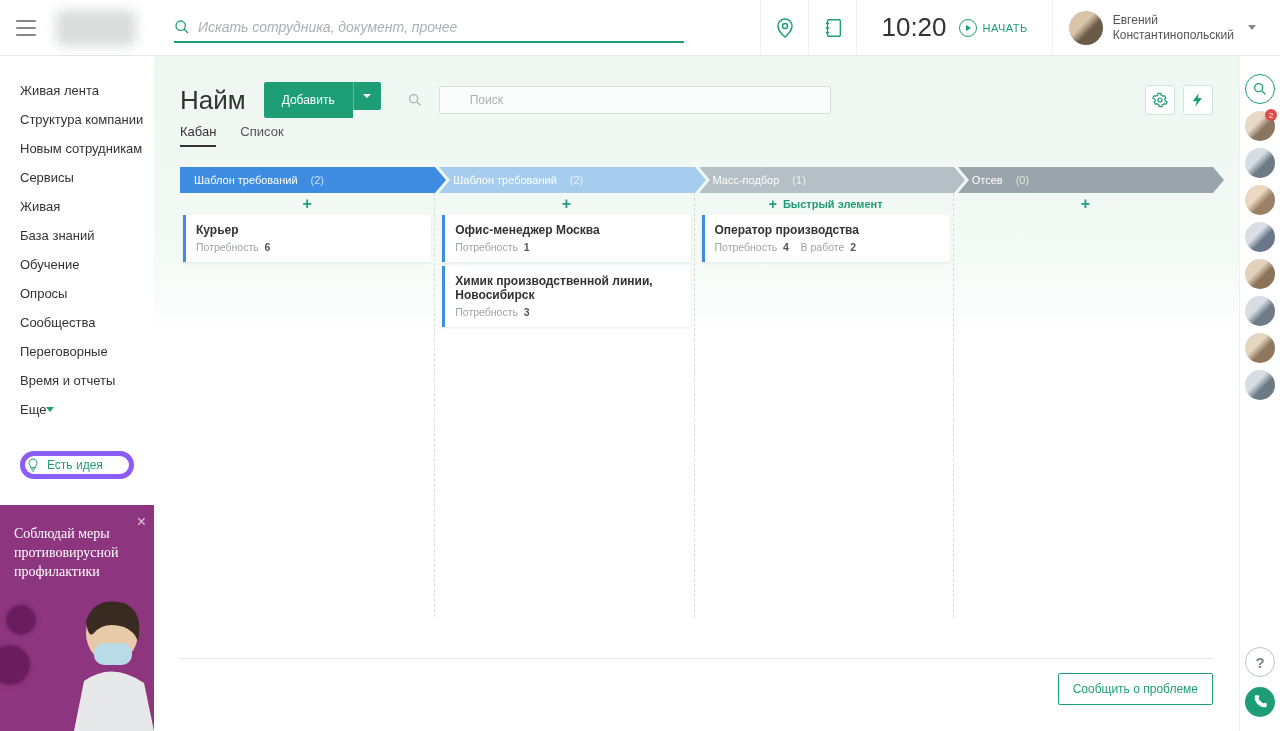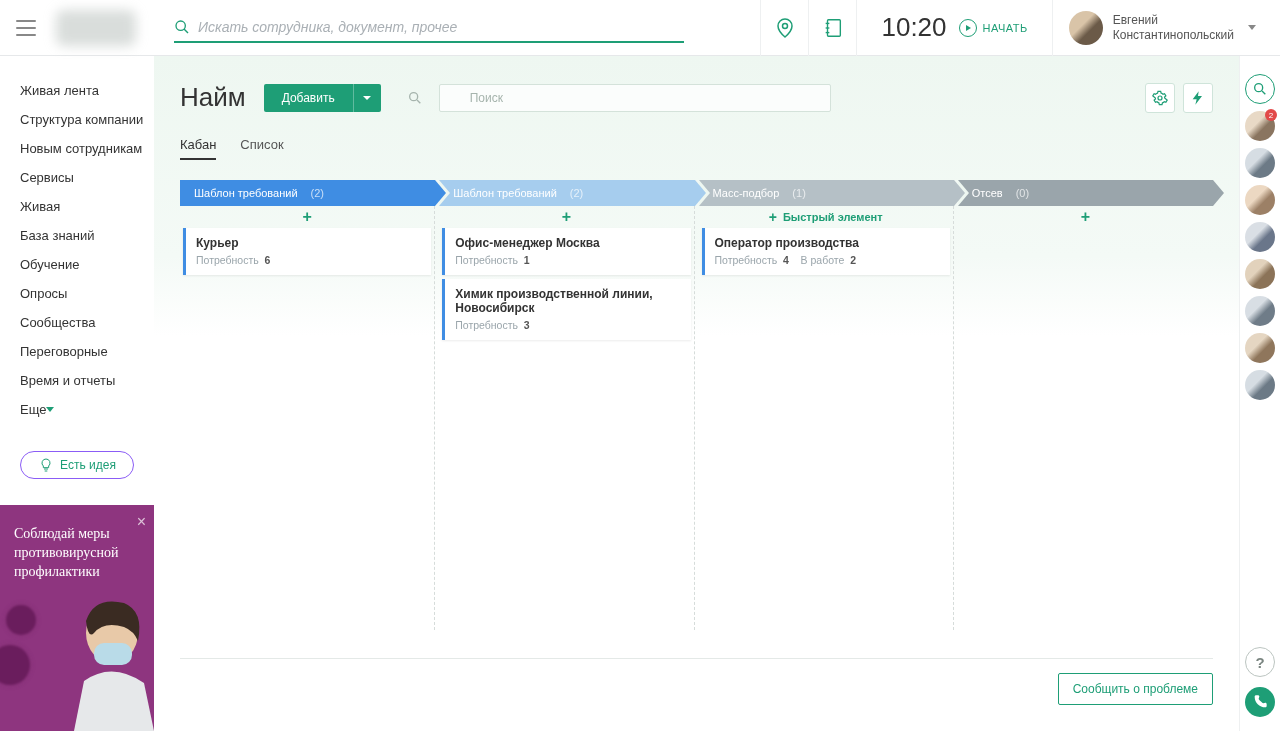--- a/index.html
+++ b/index.html
@@ -25,33 +25,33 @@
 .user-block { display: flex; align-items: center; gap: 10px; padding: 0 8px 0 16px; border-left: 1px solid #eef0f1; height: 56px; cursor: pointer; }
 .avatar { width: 34px; height: 34px; border-radius: 50%; background: linear-gradient(135deg,#d9c4a8 40%,#6b5a48 60%); }
 .user-name { font-size: 12px; color: #555; line-height: 1.25; }
 .caret-down { width: 0; height: 0; border-left: 4px solid transparent; border-right: 4px solid transparent; border-top: 5px solid #888; margin-left: 4px; }
 
 
 .sidebar { position: absolute; top: 56px; left: 0; width: 154px; height: calc(731px - 56px); padding: 20px 4px 0 20px; }
 .sidebar-item { font-size: 13px; color: #333; padding: 7px 0; cursor: pointer; }
 .more-item { display: flex; align-items: center; }
 .more-item .sc { width: 0; height: 0; border-left: 4px solid transparent; border-right: 4px solid transparent; border-top: 5px solid #1e9e76; }
-.idea-btn { position: absolute; bottom: 252px; left: 20px; width: 114px; height: 28px; border: 1px solid #8b5cf6; border-radius: 14px; display: flex; align-items: center; justify-content: center; gap: 6px; color: #1e9e76; font-size: 12px; cursor: pointer; }
+.idea-btn { position: absolute; bottom: 252px; left: 20px; width: 114px; height: 28px; border: 5px solid #8b5cf6; border-radius: 14px; display: flex; align-items: center; gap: 6px; color: #1e9e76; font-size: 12px; cursor: pointer; }
 .promo { position: absolute; bottom: 0; left: 0; width: 154px; height: 226px; background: #8e357f; color: #fff; overflow: hidden; }
 .promo-close { position: absolute; top: 8px; right: 8px; color: rgba(255,255,255,0.7); font-size: 16px; cursor: pointer; }
 .promo-text { padding: 20px 14px 0; font-size: 14px; line-height: 1.35; font-weight: 400; font-family: Georgia, serif;}
 .promo-img { position: absolute; bottom: 0; right: 0; width: 110px; height: 140px; }
 .promo-virus { position: absolute; width: 30px; height: 30px; background: #6a1d5d; border-radius: 50%; box-shadow: 0 0 0 4px #6a1d5d11; filter: blur(1px); }
 
 
 .main { position: absolute; left: 154px; top: 56px; right: 41px; bottom: 0; background: linear-gradient(180deg,#eef7f1 0%, #f4faf6 200px, #fff 280px); padding: 26px 26px 0; }
-.page-head { display: flex; align-items: center; gap: 18px; margin-bottom: 24px; justify-content: center; }
+.page-head { display: flex; align-items: center; gap: 18px; margin-bottom: 6px; justify-content: center; }
 .page-title { font-size: 26px; font-weight: 300; color: #333; }
 .add-btn-wrap { display: flex; }
-.add-btn { background: #1e9e76; color: #fff; border: none; height: 28px; padding: 0 18px; font-size: 12px; border-radius: 2px 0 0 2px; cursor: pointer; }
+.add-btn { background: #1e9e76; color: #fff; border: none; height: 36px; padding: 0 18px; font-size: 12px; border-radius: 2px 0 0 2px; cursor: pointer; }
 .add-btn-dd { background: #1e9e76; border-left: 1px solid rgba(255,255,255,0.3); width: 28px; height: 28px; display: flex; align-items: center; justify-content: center; border-radius: 0 2px 2px 0; cursor: pointer; }
 .add-btn-dd::after { content: ""; width: 0; height: 0; border-left: 4px solid transparent; border-right: 4px solid transparent; border-top: 4px solid #fff; }
 .kanban-search { position: relative; flex: 0 0 432px; padding-left: 40px; }
 .kanban-search input { width: 100%; height: 28px; border: 1px solid #d4e2da; border-radius: 2px; padding: 0 10px 0 30px; font-size: 12px; outline: none; background: #fbfdfc; }
 .kanban-search input::placeholder { color: #a6b4ad; }
 .kanban-search .ksicon { position: absolute; left: 8px; top: 6px; color: #a6b4ad; }
 .head-right { margin-left: auto; display: flex; gap: 8px; }
 .sq-btn { width: 30px; height: 30px; border: 1px solid #cfe4da; border-radius: 3px; display: flex; align-items: center; justify-content: center; background: #fff; cursor: pointer; color: #1e9e76; }
 
 .tabs { display: flex; gap: 24px; margin-bottom: 20px; }

